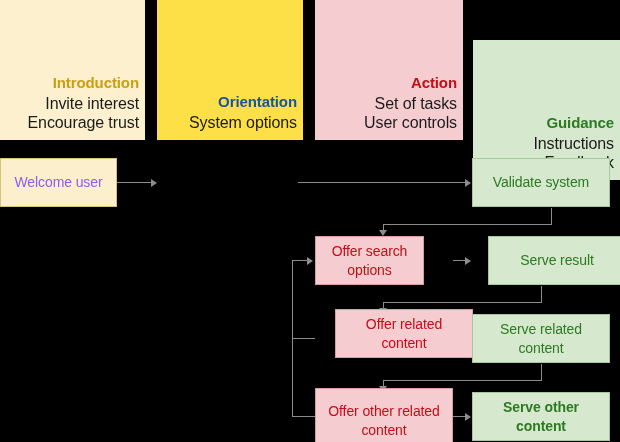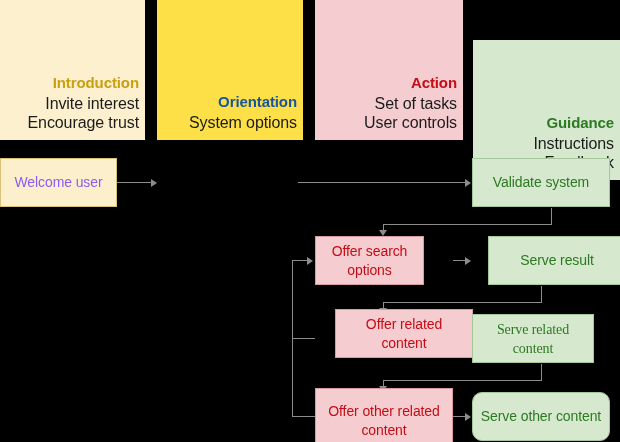--- a/index.html
+++ b/index.html
@@ -71,21 +71,21 @@
     text-align: center;
     font-size: 14px;
     line-height: 19px;
     letter-spacing: -0.1px;
     padding: 2px 6px;
   }
   .node-yellow { background: #FCEFCC; border: 1px solid #D9C277; color: #8b5cf6; }
   .node-blue   { background: #CDDFF2; border: 1px solid #8FB4DA; color: #17559E; }
   .node-pink   { background: #F5CDD0; border: 1px solid #D69CA1; color: #C40D16; }
   .node-green  { background: #D6E8CE; border: 1px solid #A6C79A; color: #2C7A22; }
-  .node-bold   { font-weight: normal; border-radius: 10px; }
+  .node-bold   { font-weight: bold; }
 
   
   .conn {
     position: absolute;
     background: #8c8c8c;
   }
   .h-line { height: 1px; }
   .v-line { width: 1px; }
 
   .arrow-head {
@@ -182,21 +182,21 @@
   </div>
 
   <div class="node node-green" style="left:488px; top:236px; width:138px; height:49px;">
     <span>Serve result</span>
   </div>
 
   <div class="node node-pink" style="left:315px; top:309px; width:138px; height:49px;margin-left:20px;">
     <span>Offer related content</span>
   </div>
 
-  <div class="node node-green" style="left:472px; top:314px; width:122px; height:49px;font-family:Liberation Serif, serif;">
+  <div class="node node-green" style="left:472px; top:314px; width:138px; height:49px;">
     <span>Serve related content</span>
   </div>
 
   <div class="node node-pink" style="left:315px; top:388px; width:138px; height:66px;">
     <span>Offer other related content</span>
   </div>
 
   <div class="node node-green node-bold" style="left:472px; top:392px; width:138px; height:49px;">
     <span>Serve other content</span>
   </div>

